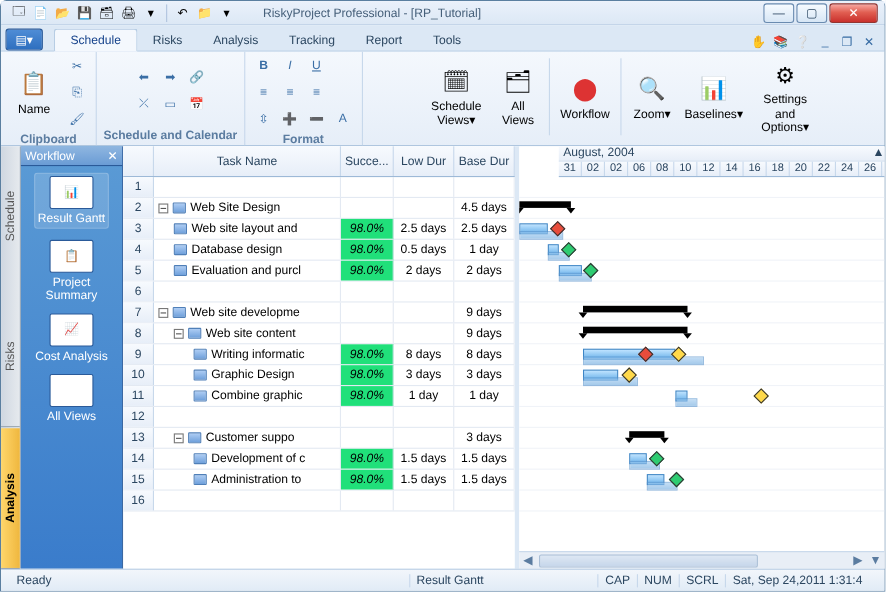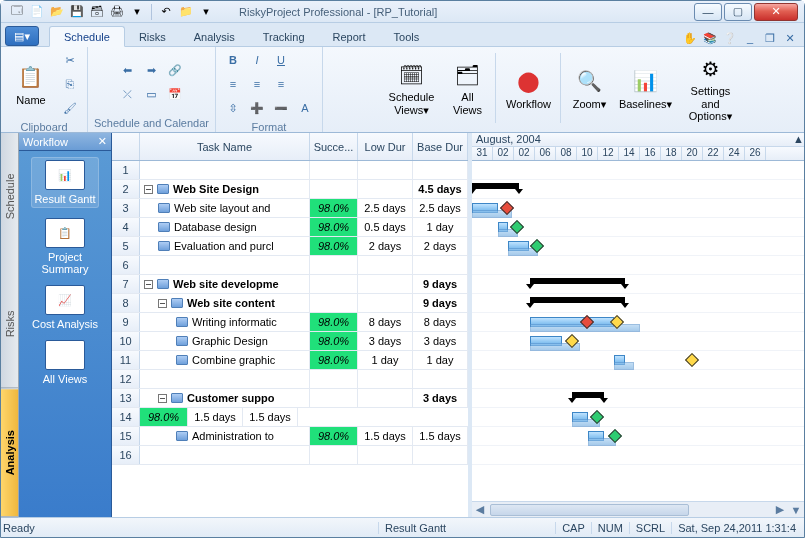--- a/index.html
+++ b/index.html
@@ -21,21 +21,21 @@
   .rtab { padding:4px 14px 3px; color:#2b4660; cursor:pointer;}
   .rtab.active { background:#f4f8fd; border:1px solid #b7cde4; border-bottom:1px solid #f4f8fd; border-radius:3px 3px 0 0; color:#15428b; position:relative; top:1px;}
   .ribbon-tabs .spacer { flex:1; }
   .helpicons { display:flex; gap:4px; padding-right:6px; align-items:center;}
   .helpicons span {width:16px;height:16px;display:flex;align-items:center;justify-content:center;color:#3a6ea5;}
 
   
   .ribbon { height: 86px; background: linear-gradient(#f4f8fd,#e6eef8); border-bottom:1px solid #9db9d7; display:flex; }
   .rgroup { border-right:1px solid #c7d8eb; padding:2px 6px 0; display:flex; flex-direction:column; align-items:center; justify-content:flex-start;}
   .rgroup-body{flex:1;display:flex;align-items:center;gap:4px;}
-  .rgroup-label { color:#5b7ca0; padding:2px 0 3px;}
+  .rgroup-label { color:#5b7ca0; padding:2px 0 3px;font-weight:bold;}
   .bigbtn { width:48px; display:flex;flex-direction:column;align-items:center;justify-content:center; padding:4px 4px; border-radius:3px; text-align:center; line-height:1.15;}
   .bigbtn .ic { width:32px;height:32px; display:flex;align-items:center;justify-content:center; font-size:20px;}
   .smbtn-col{display:flex;flex-direction:column;gap:2px;}
   .smbtn{width:22px;height:22px;border:1px solid transparent;border-radius:2px;display:flex;align-items:center;justify-content:center;color:#3a6ea5;}
   .fmt-row{display:flex;gap:2px;}
 
   
   .main { flex:1; display:flex; min-height:0; background:#edf3fb;}
   .vtabs { width:18px; background: linear-gradient(90deg,#cfd7e1,#e6eaee); display:flex; flex-direction:column; border-right:1px solid #9aa7b4;}
   .vtab { flex:1; writing-mode: vertical-rl; transform: rotate(180deg); text-align:center; color:#555; display:flex;align-items:center;justify-content:center;border-top:1px solid #9aa7b4;}
@@ -54,46 +54,46 @@
   .ghead { display:flex; height:28px; background:linear-gradient(#f7fafe,#e7eef8); border-bottom:1px solid #9db9d7;}
   .gh { border-right:1px solid #c7d8eb; display:flex; align-items:center; justify-content:center; color:#2b4660;}
   .col-num{width:28px;} .col-name{flex:1;} .col-succ{width:48px;} .col-low{width:55px;} .col-base{width:55px;}
   .gbody{flex:1;overflow:hidden;}
   .grow{display:flex;height:19px;border-bottom:1px solid #e3e9f2;align-items:center;}
   .grow .c{border-right:1px solid #e3e9f2;height:100%;display:flex;align-items:center;padding:0 4px;white-space:nowrap;overflow:hidden;}
   .c.col-num{justify-content:center;background:linear-gradient(#f7fafe,#e7eef8);border-right:1px solid #c7d8eb;color:#2b4660;}
   .c.col-succ{justify-content:center;font-style:italic;}
   .c.col-low,.c.col-base{justify-content:center;}
   .succ-g{background:#20e07a;}
-  .bold{font-weight:bold;}
+  .bold{font-weight:normal;}
   .ind1{padding-left:18px !important;}
   .ind2{padding-left:36px !important;}
   .tgl{display:inline-block;width:9px;height:9px;border:1px solid #777;margin-right:4px;position:relative;top:0;}
   .tgl::before{content:"";position:absolute;left:1px;right:1px;top:3px;height:1px;background:#555;}
   .taskic{display:inline-block;width:12px;height:10px;background:linear-gradient(#aecdf4,#6fa0db);border:1px solid #4f7fb8;margin-right:4px;border-radius:1px;vertical-align:middle;}
 
   .gantt { flex:1; display:flex; flex-direction:column; background:#fff; min-width:0;}
-  .gantt-head{height:28px;border-bottom:1px solid #9db9d7;display:flex;flex-direction:column;}
+  .gantt-head{height:28px;border-bottom:1px solid #9db9d7;display:flex;flex-direction:column;margin-left:36px;}
   .gh-top{height:14px;background:linear-gradient(#f7fafe,#e7eef8);border-bottom:1px solid #c7d8eb;padding-left:4px;color:#2b4660;display:flex;align-items:center;justify-content:space-between;}
   .gh-bot{height:14px;background:linear-gradient(#f7fafe,#e7eef8);display:flex;}
   .gh-bot span{width:21px;border-right:1px solid #c7d8eb;text-align:center;color:#2b4660;font-size:10px;}
   .gantt-body{flex:1;position:relative;overflow:hidden;}
   .gantt-row{height:19px;border-bottom:1px solid #f0f3f8;position:relative;}
   .sumbar{position:absolute;height:6px;background:#000;top:3px;}
   .sumbar::before,.sumbar::after{content:"";position:absolute;top:6px;width:0;height:0;border-left:4px solid transparent;border-right:4px solid transparent;border-top:5px solid #000;}
   .sumbar::before{left:-4px;} .sumbar::after{right:-4px;}
   .tbar{position:absolute;height:10px;top:4px;background:linear-gradient(#bfe3ff,#6db3ea);border:1px solid #3d86c6;}
   .risk{position:absolute;height:8px;top:11px;background:linear-gradient(#9cc8ef,#6aa8de);opacity:.6;border:1px solid #5a94cd;}
   .diamond{position:absolute;width:10px;height:10px;transform:rotate(45deg);top:4px;border:1px solid #333;}
   .d-red{background:#e74c3c;} .d-yel{background:#ffd94a;} .d-grn{background:#2ecc71;}
   .gscroll{height:16px;background:#e8eef6;border-top:1px solid #c7d8eb;display:flex;align-items:center;}
   .gscroll .arr{width:16px;text-align:center;color:#5b7ca0;}
   .gscroll .thumb{height:12px;width:60%;background:linear-gradient(#dde7f3,#c6d6ea);border:1px solid #a9bed6;border-radius:2px;margin:0 2px;}
 
-  .statusbar { height:20px; background:linear-gradient(#f2f6fb,#e1ebf6); border-top:1px solid #b7cde4; display:flex;align-items:center;padding:0 2px;color:#2b4660;}
+  .statusbar { height:20px; background:linear-gradient(#f2f6fb,#e1ebf6); border-top:1px solid #b7cde4; display:flex;align-items:center;padding:0 14px;color:#2b4660;}
   .statusbar .sp{flex:1;}
   .statusbar .cell{padding:0 6px;border-left:1px solid #c7d8eb;}
 </style>
 </head>
 <body>
 
 <div class="window">
 
   <div class="qat">
     <span class="qat-icon">🗔</span>
@@ -361,20 +361,21 @@
             </div>
             <div class="grow">
               <div class="c col-num">13</div>
               <div class="c col-name ind1 bold"><span class="tgl"></span><span class="taskic"></span>Customer suppo</div>
               <div class="c col-succ "></div>
               <div class="c col-low"></div>
               <div class="c col-base bold">3 days</div>
             </div>
             <div class="grow">
               <div class="c col-num">14</div>
+              <div class="c col-name ind2 "><span class="taskic"></span>Development of c</div>
               <div class="c col-succ succ-g">98.0%</div>
               <div class="c col-low">1.5 days</div>
               <div class="c col-base ">1.5 days</div>
             </div>
             <div class="grow">
               <div class="c col-num">15</div>
               <div class="c col-name ind2 "><span class="taskic"></span>Administration to</div>
               <div class="c col-succ succ-g">98.0%</div>
               <div class="c col-low">1.5 days</div>
               <div class="c col-base ">1.5 days</div>

